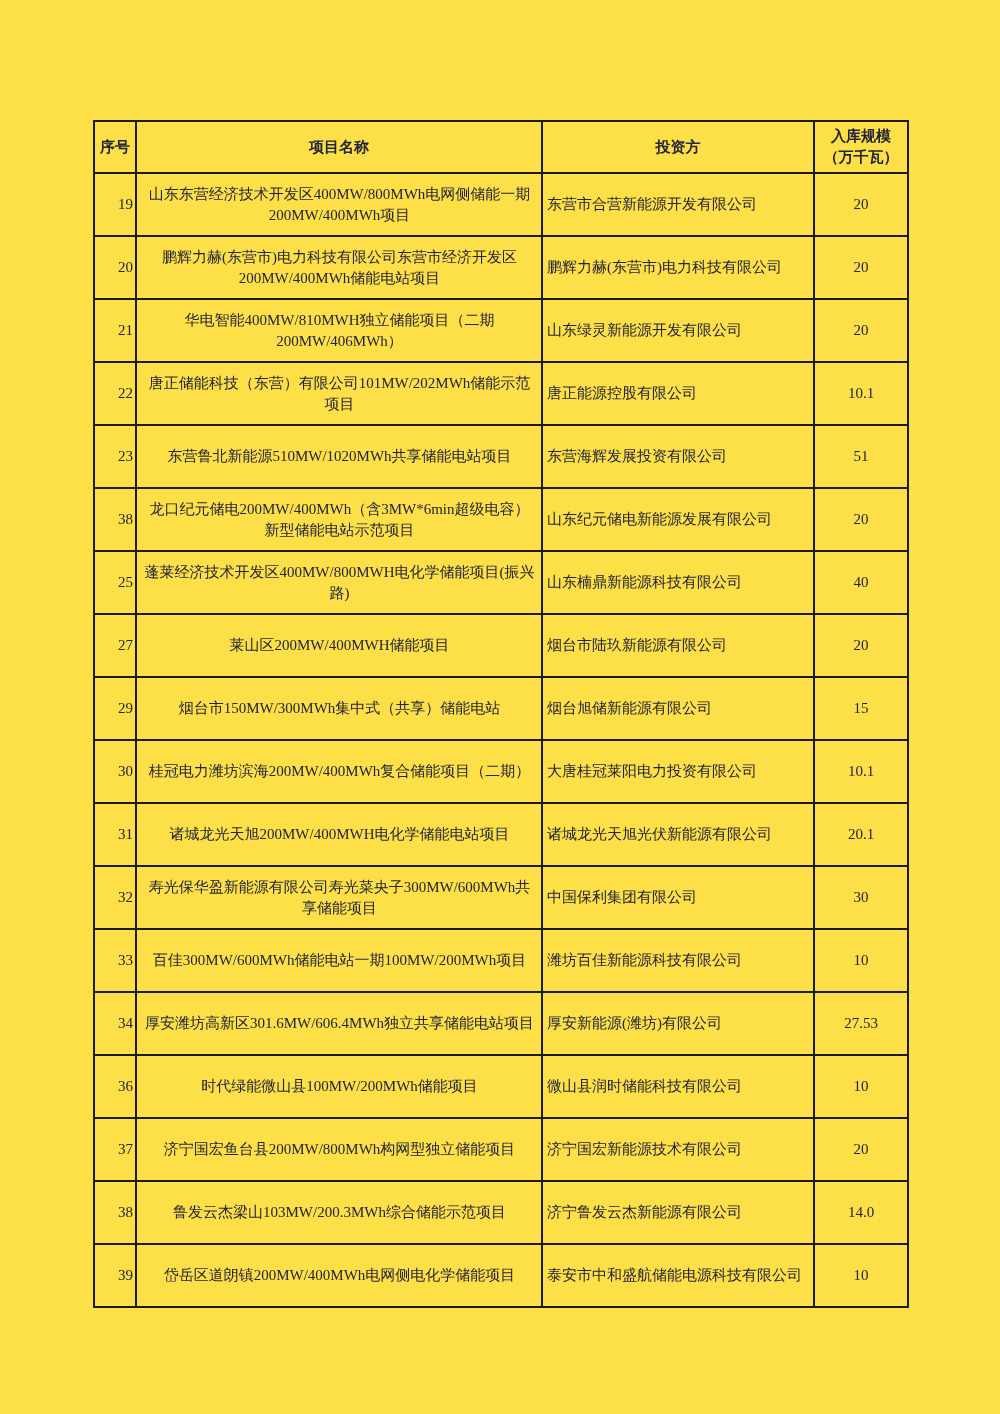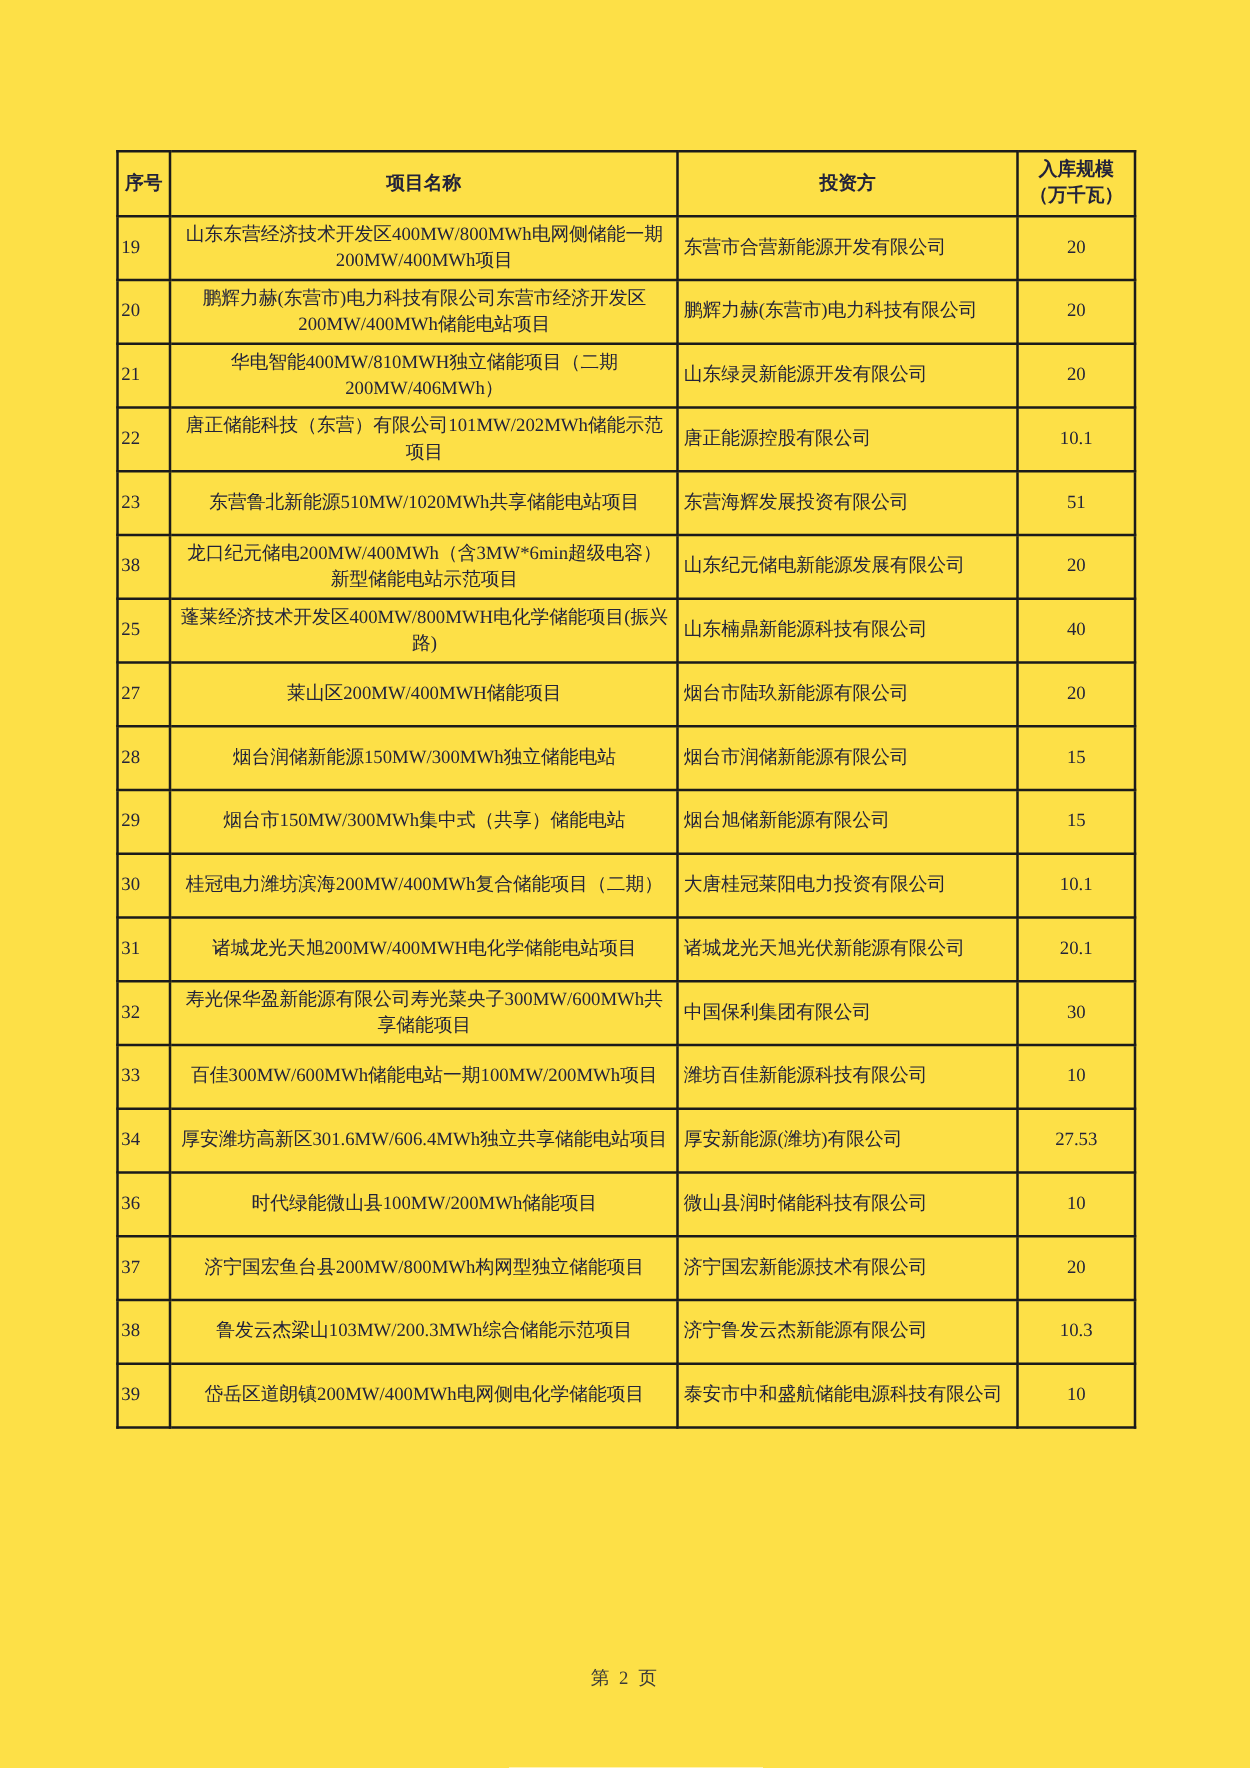--- a/index.html
+++ b/index.html
@@ -35,23 +35,23 @@
     vertical-align: middle;
   }
   table.data-table th {
     font-weight: bold;
     text-align: center;
     height: 52px;
     padding: 4px 4px;
     white-space: pre-line;
   }
   td.td-no {
-    text-align: left;
+    text-align: right;
     height: 51px;
-    padding: 2px 2px;
+    padding: 20px 2px;
     font-size: 14px;
   }
   td.td-name {
     text-align: center;
     padding: 3px 6px 3px 7px;
   }
   td.td-investor {
     text-align: left;
     padding: 3px 4px 3px 4px;
   }
@@ -135,26 +135,20 @@
             <td class="td-investor">山东楠鼎新能源科技有限公司</td>
             <td class="td-scale">40</td>
           </tr>
           <tr>
             <td class="td-no">27</td>
             <td class="td-name">莱山区200MW/400MWH储能项目</td>
             <td class="td-investor">烟台市陆玖新能源有限公司</td>
             <td class="td-scale">20</td>
           </tr>
           <tr>
-            <td class="td-no">28</td>
-            <td class="td-name">烟台润储新能源150MW/300MWh独立储能电站</td>
-            <td class="td-investor">烟台市润储新能源有限公司</td>
-            <td class="td-scale">15</td>
-          </tr>
-          <tr>
             <td class="td-no">29</td>
             <td class="td-name">烟台市150MW/300MWh集中式（共享）储能电站</td>
             <td class="td-investor">烟台旭储新能源有限公司</td>
             <td class="td-scale">15</td>
           </tr>
           <tr>
             <td class="td-no">30</td>
             <td class="td-name">桂冠电力潍坊滨海200MW/400MWh复合储能项目（二期）</td>
             <td class="td-investor">大唐桂冠莱阳电力投资有限公司</td>
             <td class="td-scale">10.1</td>
@@ -192,25 +186,24 @@
           <tr>
             <td class="td-no">37</td>
             <td class="td-name">济宁国宏鱼台县200MW/800MWh构网型独立储能项目</td>
             <td class="td-investor">济宁国宏新能源技术有限公司</td>
             <td class="td-scale">20</td>
           </tr>
           <tr>
             <td class="td-no">38</td>
             <td class="td-name">鲁发云杰梁山103MW/200.3MWh综合储能示范项目</td>
             <td class="td-investor">济宁鲁发云杰新能源有限公司</td>
-            <td class="td-scale">10.3</td>
+            <td class="td-scale">14.0</td>
           </tr>
           <tr>
             <td class="td-no">39</td>
             <td class="td-name">岱岳区道朗镇200MW/400MWh电网侧电化学储能项目</td>
             <td class="td-investor">泰安市中和盛航储能电源科技有限公司</td>
             <td class="td-scale">10</td>
           </tr>
         </tbody>
     </table>
   </div>
-  <div class="footer">第 2 页</div>
 </div>
 
 </body></html>

